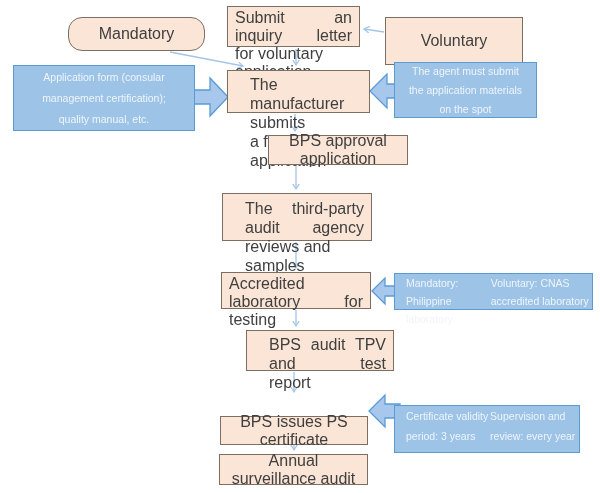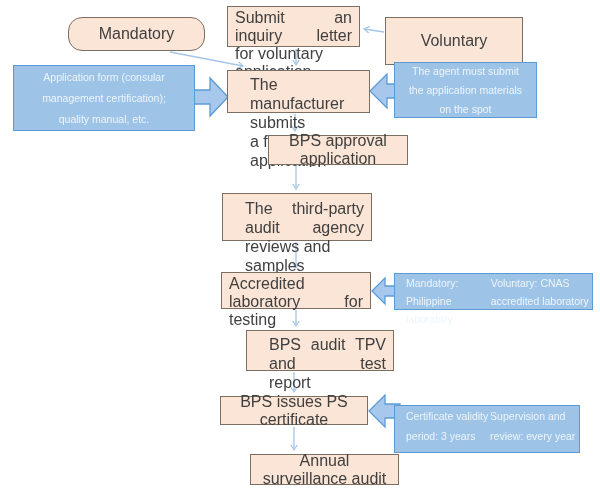--- a/index.html
+++ b/index.html
@@ -109,26 +109,26 @@
   <div class="box note nleft lh18" style="left:394px; top:273px; width:199px; height:37px;">
     <div>Mandatory: Philippine laboratory</div>
     <div>Voluntary: CNAS accredited laboratory</div>
   </div>
 
   <div class="box process tall" style="left:220px; top:330px; width:148px; height:41px;margin-left:26px;">
     <div class="j">BPS audit TPV and test</div>
     <div class="l">report</div>
   </div>
 
-  <div class="box process pcenter" style="left:220px; top:396px; width:148px; height:29px;">
+  <div class="box process pcenter" style="left:220px; top:416px; width:148px; height:29px;">
     <span>BPS issues PS certificate</span>
   </div>
 
   <div class="box note nleft lh20" style="left:394px; top:389px; width:186px; height:48px;margin-top:16px;">
     <div>Certificate validity period: 3 years</div>
     <div>Supervision and review: every year</div>
   </div>
 
-  <div class="box process pcenter" style="left:219px; top:454px; width:149px; height:31px;margin-left:31px;">
+  <div class="box process pcenter" style="left:219px; top:454px; width:149px; height:31px;">
     <span>Annual surveillance audit</span>
   </div>
 
 </div>
 
 </body></html>

